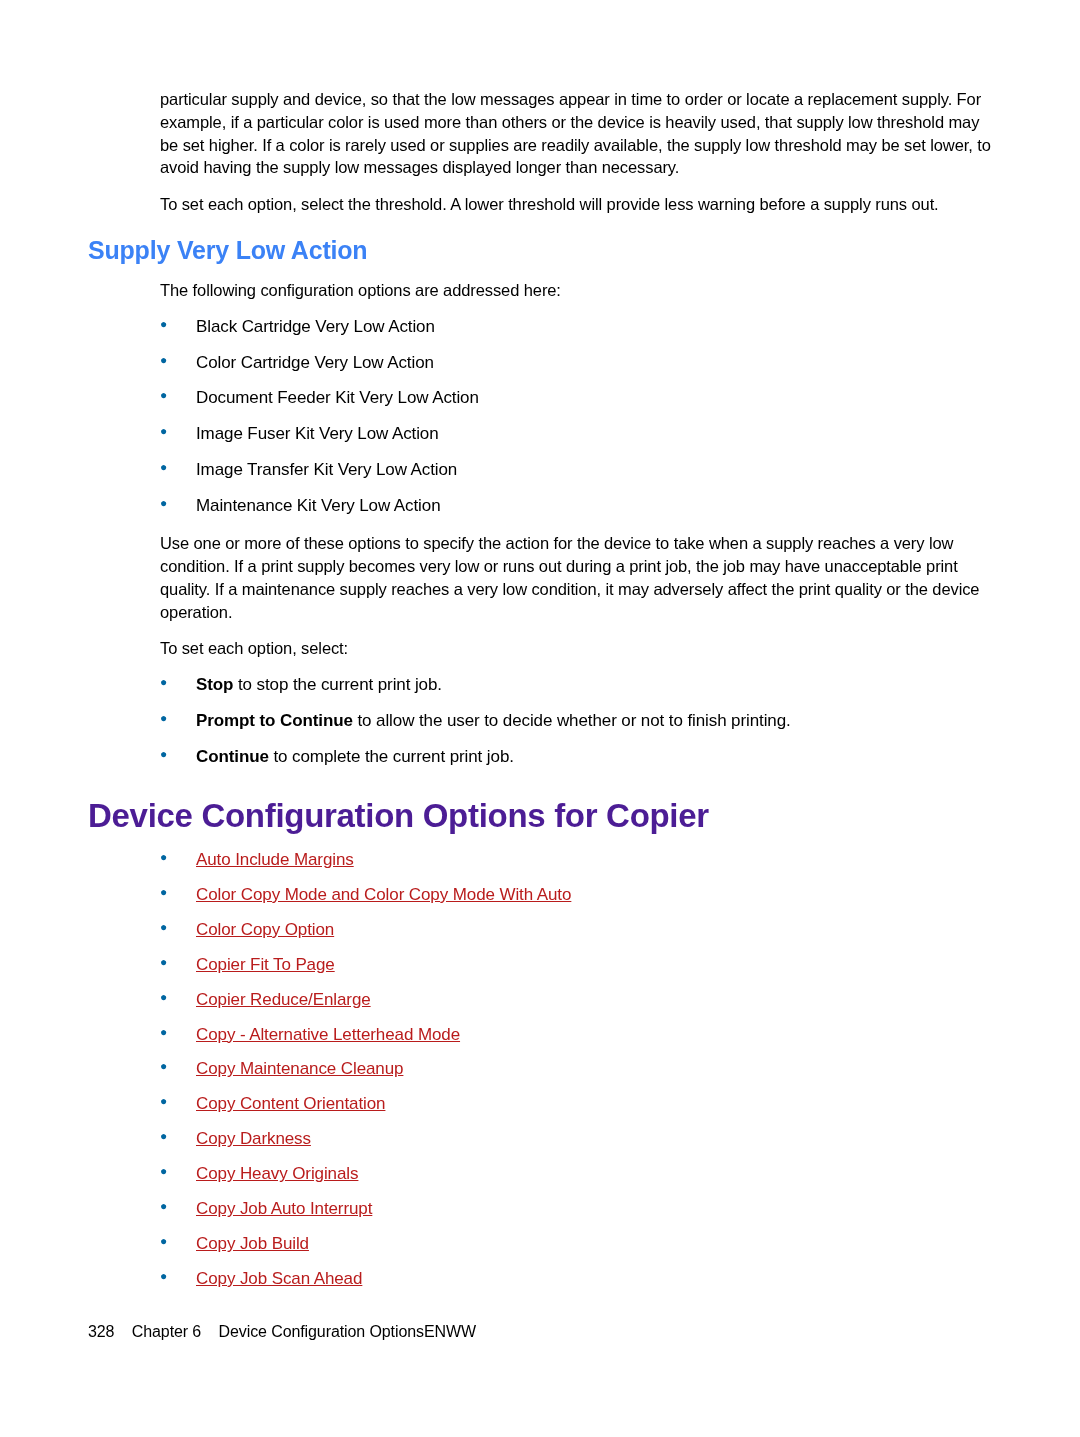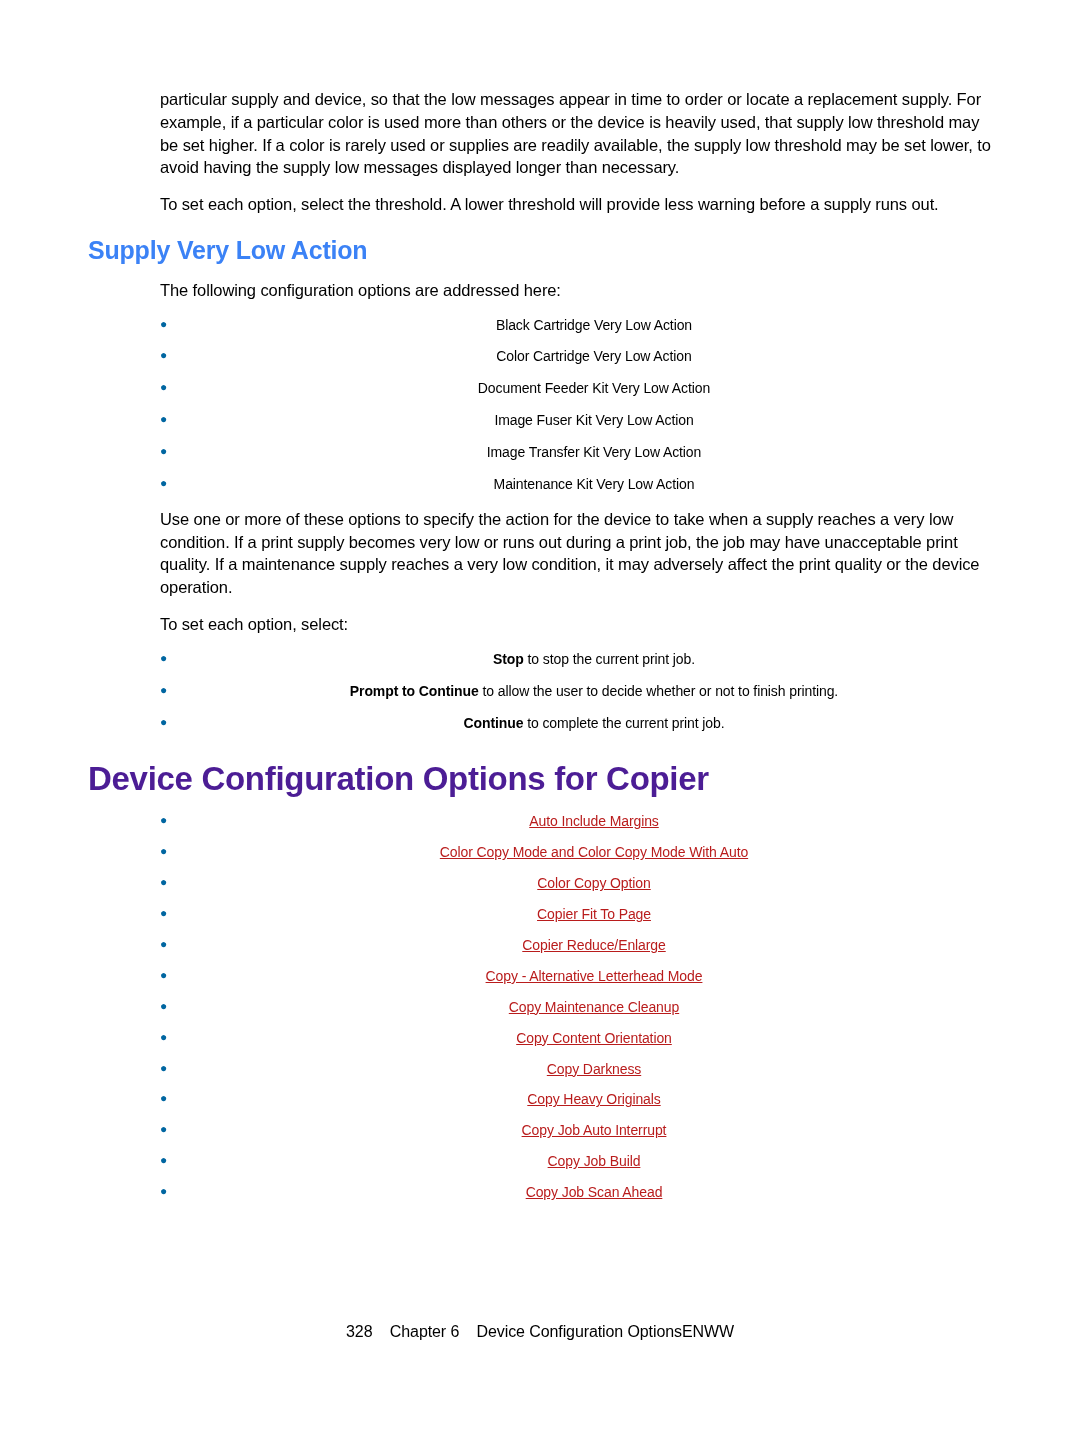--- a/index.html
+++ b/index.html
@@ -45,25 +45,24 @@
     letter-spacing: -0.3px;
   }
   ul.blue-bullets {
     list-style: none;
     padding: 0;
     margin: 0 0 14px 0;
   }
   ul.blue-bullets > li {
     position: relative;
     padding-left: 36px;
-    font-size: 14px;
+    font-size: 17px;
     line-height: 1.35;
     margin: 0 0 13px 0;
     letter-spacing: -0.1px;
-    text-align: center;
   }
   ul.blue-bullets > li::before {
     content: "●";
     color: #0066a1;
     position: absolute;
     left: 0;
     top: 0px;
     font-size: 12px;
   }
   ul.tight > li {
@@ -73,21 +72,21 @@
     color: #b91c1c;
     text-decoration: underline;
   }
   .bold { font-weight: 700; }
   .footer {
     position: absolute;
     bottom: 66px;
     left: 88px;
     right: 88px;
     display: flex;
-    justify-content: center;
+    justify-content: flex-start;
     font-size: 16px;
     letter-spacing: -0.1px;
   }
 </style>
 </head>
 <body>
 
 <div class="page">
 
   <div class="body-indent">

